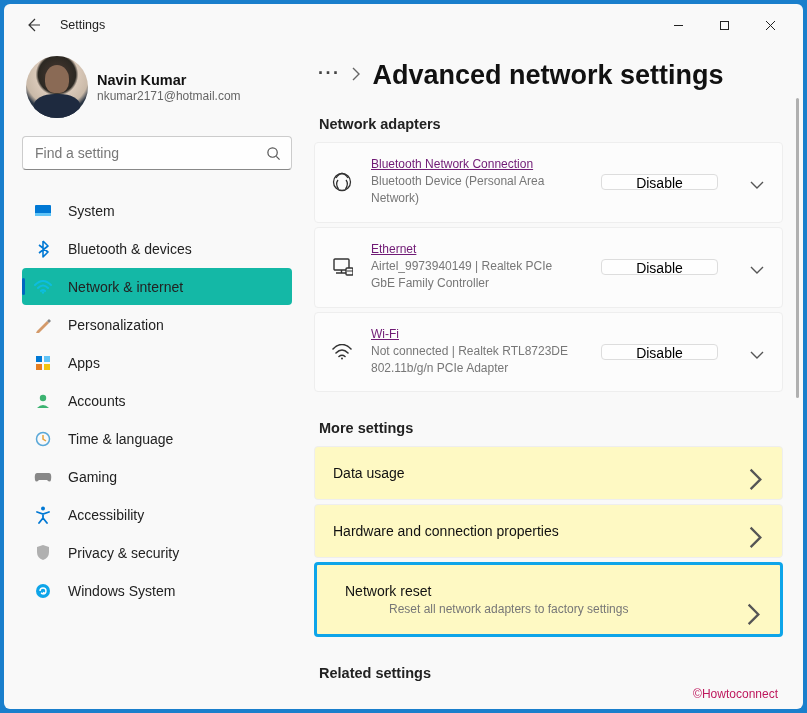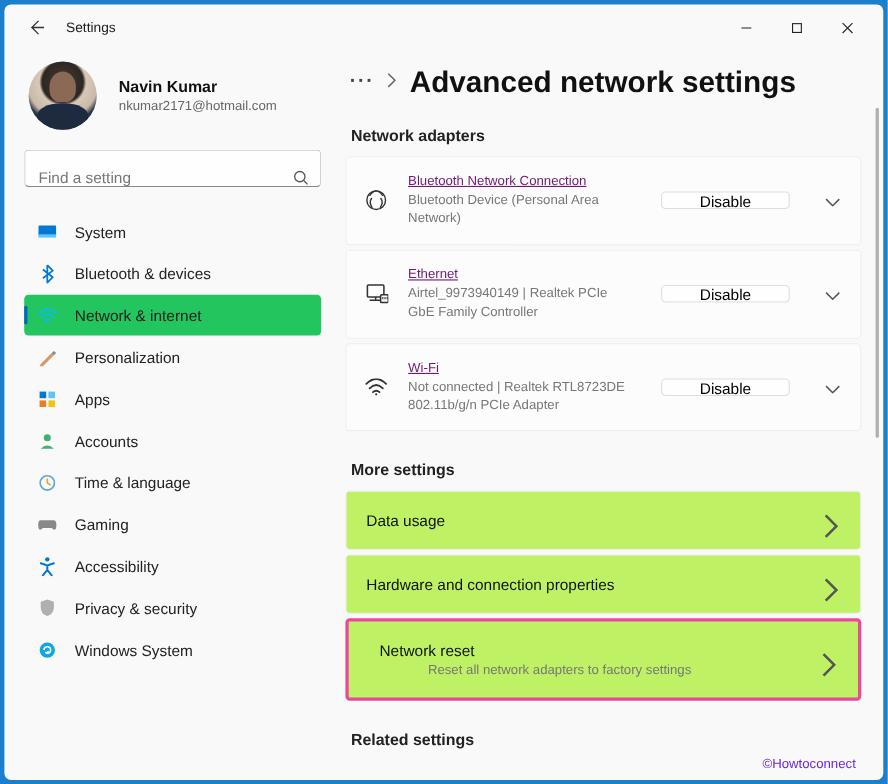--- a/index.html
+++ b/index.html
@@ -23,45 +23,45 @@
   .win-ctrls { margin-left: auto; display: flex; gap: 0; }
   .win-btn { width: 46px; height: 32px; display:flex; align-items:center; justify-content:center; color:#222; cursor:pointer; }
   .win-btn svg { width:11px; height:11px; }
 
   .content { display:flex; height: calc(100% - 42px); }
   .sidebar {
     width: 300px;
     padding: 10px 12px 10px 18px;
     flex-shrink: 0;
   }
-  .profile { display:flex; align-items:center; gap:20px; margin-bottom: 18px; padding-left: 4px;}
+  .profile { display:flex; align-items:center; gap:9px; margin-bottom: 18px; padding-left: 4px;}
   .avatar { width:62px; height:62px; border-radius:50%; background: radial-gradient(circle at 50% 30%, #4a3a33 0%, #2c2822 35%, #d9c8b8 40%, #c9b9a8 60%, #2a3544 70%, #1a2333 100%); flex-shrink:0; position:relative; overflow:hidden;}
   .avatar::before { content:''; position:absolute; top:9px; left:19px; width:24px; height:28px; background:#8a6a55; border-radius:50% 50% 40% 40%;}
   .avatar::after { content:''; position:absolute; bottom:0; left:8px; right:8px; height:24px; background:#1e2a3f; border-radius:45% 45% 0 0;}
   .profile-name { font-weight:600; font-size:14.5px; color:#111; }
   .profile-email { font-size:12px; color:#666; margin-top:1px; }
   .searchbox {
-    display:flex; align-items:flex-end;
+    display:flex; align-items:center;
     border:1px solid #ccc; border-bottom: 1.5px solid #888;
     background:#fefefe; border-radius:4px;
     height:34px; padding:0 10px 0 12px; margin-bottom: 22px;
   }
   .searchbox input { border:none; outline:none; background:transparent; flex:1; font-size:14px; color:#333; }
   .searchbox input::placeholder { color:#777; }
   .search-ic { width:15px; height:15px; color:#555; }
 
   .nav { display:flex; flex-direction:column; gap:1px; }
   .nav-item {
     display:flex; align-items:center; gap:16px;
     height:37px; padding:0 10px 0 12px;
     border-radius:4px; cursor:pointer;
     font-size:14px; color:#222;
     position:relative;
   }
-  .nav-item.active { background:#22c55e;align-items:center; }
+  .nav-item.active { background:#14b8a6;align-items:center; }
   .nav-item.active::before {
     content:''; position:absolute; left:0px; top:10px; bottom:10px;
     width:3px; background:#0067c0; border-radius:2px;
   }
   .nav-ic { width:18px; height:18px; display:flex; align-items:center; justify-content:center; flex-shrink:0;}
 
   .main {
     flex:1; padding: 14px 20px 0 10px;
     overflow-y: auto;
     overflow-x: hidden;
@@ -85,32 +85,32 @@
   .adapter-info { flex:1; min-width:0; padding-right:8px;}
   .adapter-title { font-size:12px; color:#701a75;text-decoration:underline; }
   .adapter-sub { font-size:12px; color:#777; line-height:1.45; margin-top:2px;}
   .disable-btn {
     border:1px solid #ddd; background:#fefefe; border-radius:4px;
     height:16px; width:117px; font-size:14px; cursor:pointer; flex-shrink:0;
   }
   .expand-chev { width:14px; height:14px; color:#555; flex-shrink:0; margin-left:14px; cursor:pointer;}
 
   .more-card {
-    background:#bef264; border:1px solid #eee; border-radius:4px;
+    background:#fef9c3; border:1px solid #eee; border-radius:4px;
     padding: 18px 20px 18px 18px; margin-bottom:4px;
-    display:flex; align-items:center; gap:18px; cursor:pointer;
+    display:flex; align-items:flex-end; gap:18px; cursor:pointer;
   }
   .more-info { flex:1; }
   .more-title { font-size:14px; color:#111; }
   .more-sub { font-size:12px; color:#777; margin-top:3px;margin-left:44px; }
-  .highlight { border: 3px solid #ec4899; padding-left: 28px; }
+  .highlight { border: 3px solid #0ea5e9; padding-left: 28px; }
   .nav-chev { width:13px; height:13px; color:#555; }
 
   .section-gap { height: 24px; }
-  .watermark { position:absolute; right:25px; bottom:8px; font-size:12px; color:#6d28d9;margin-top:25px; }
+  .watermark { position:absolute; right:25px; bottom:8px; font-size:12px; color:#be185d;margin-top:25px; }
 </style>
 </head>
 <body>
 
 <div class="window">
   <div class="titlebar">
     <div class="back-arrow">
       <svg viewBox="0 0 16 16" width="16" height="16" fill="none" stroke="currentColor" stroke-width="1.2">
           <path d="M10 2 L4 8 L10 14 M4 8 H15"></path>
         </svg>

